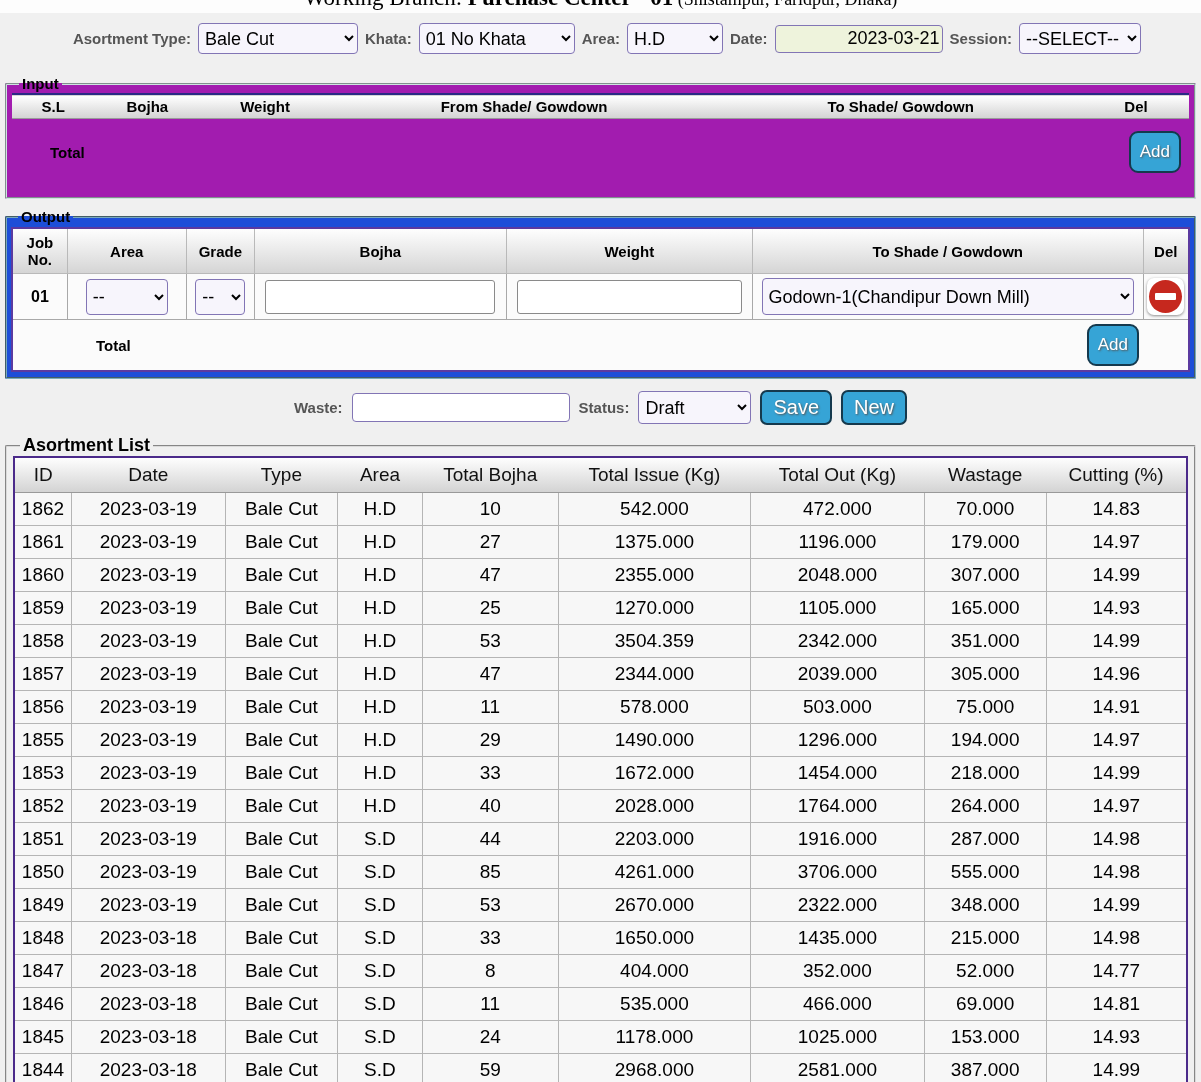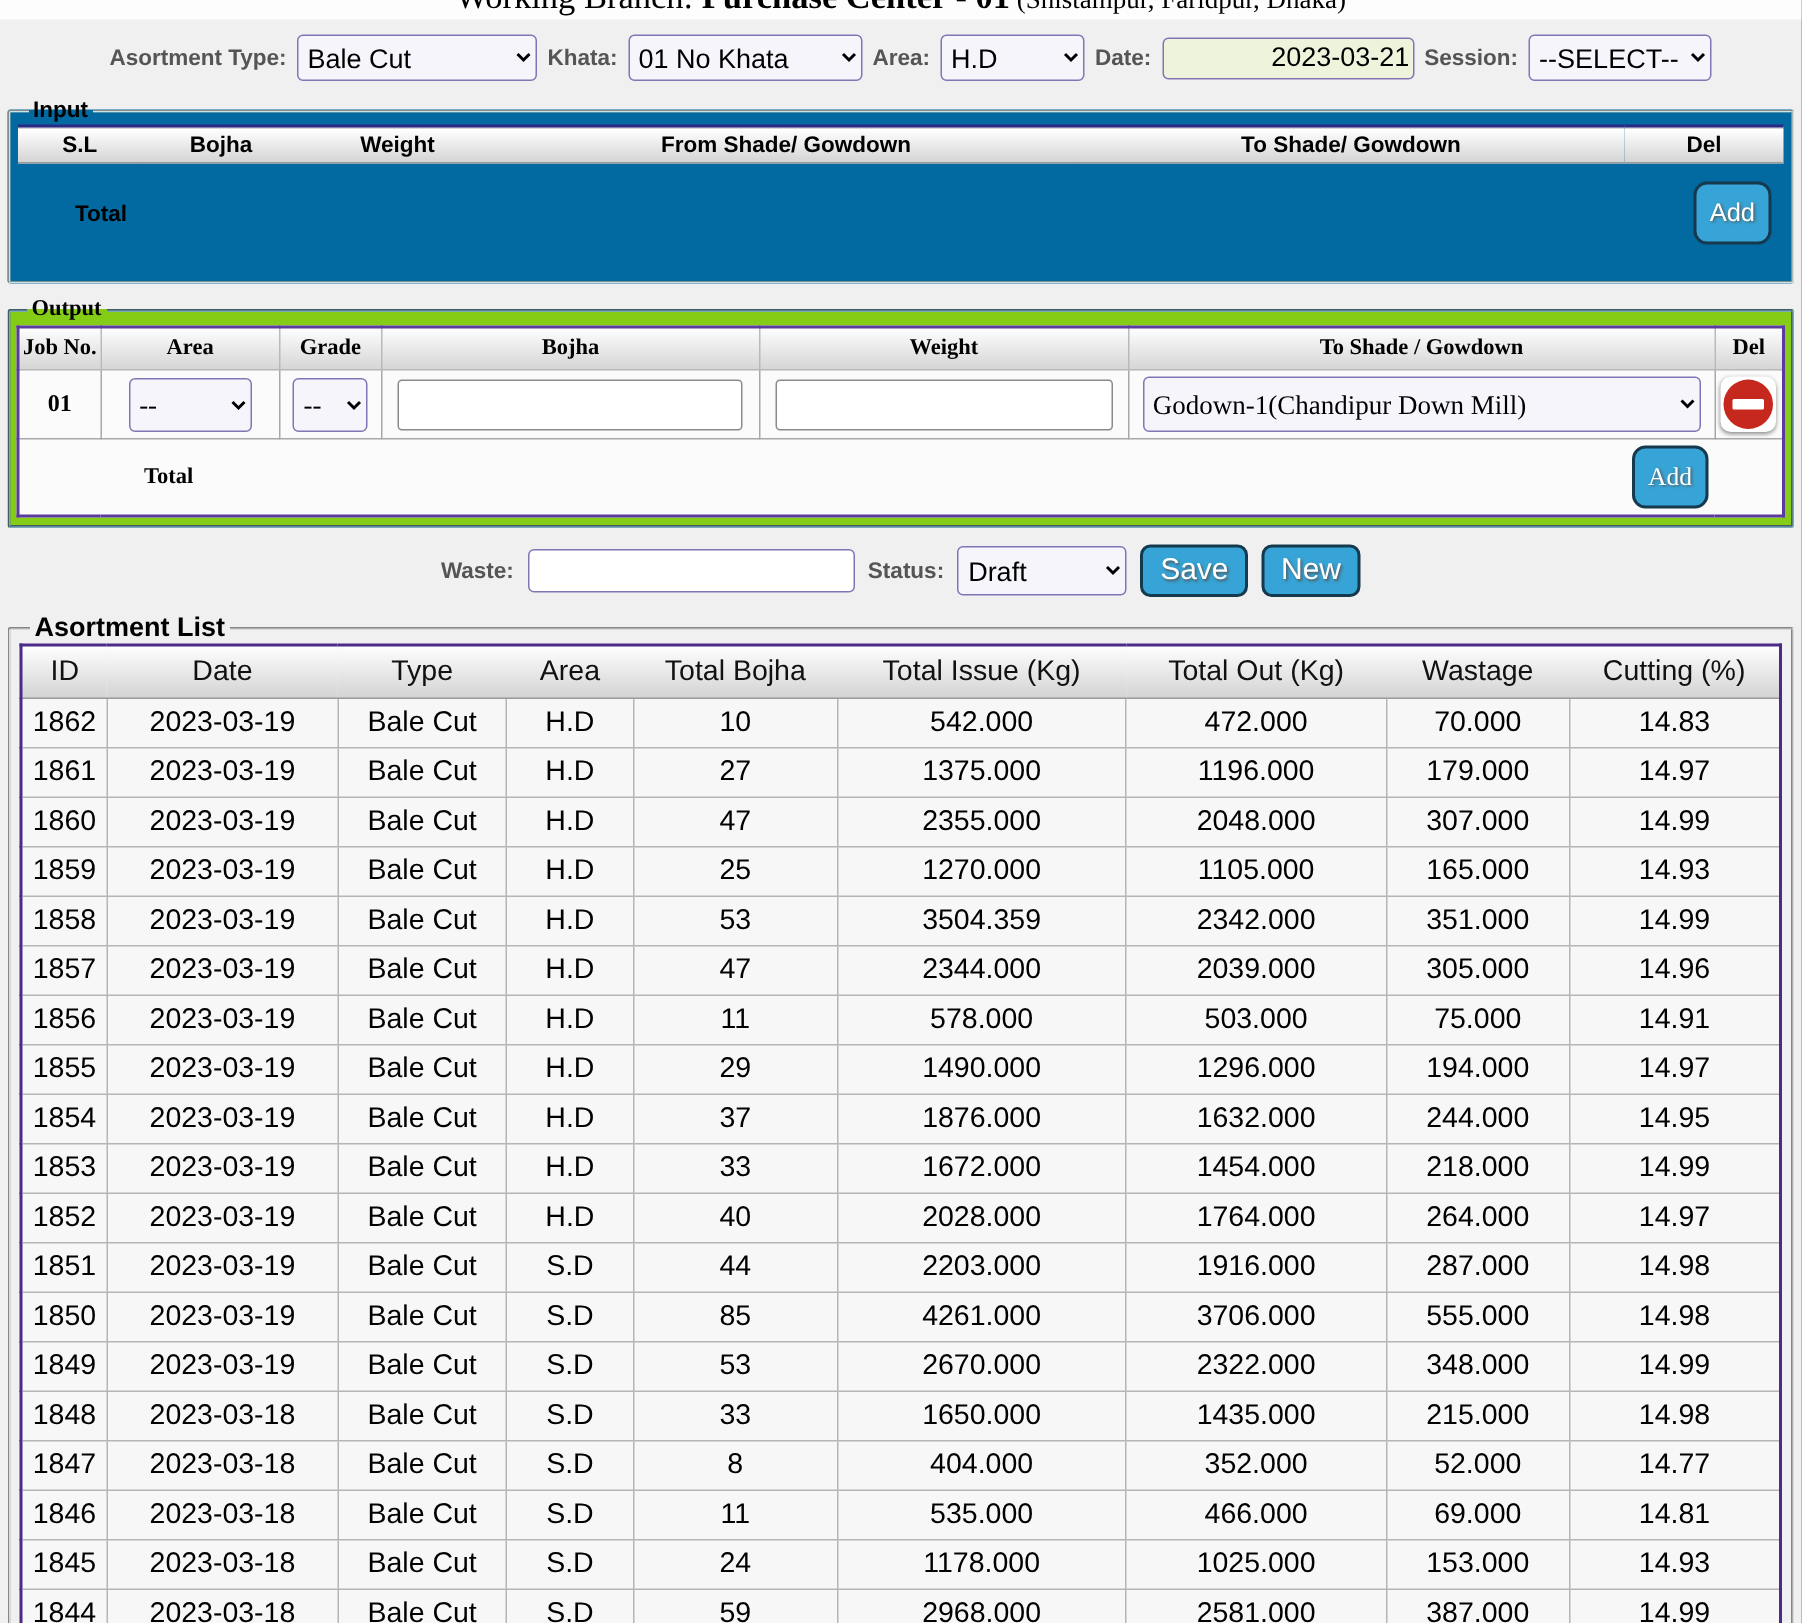--- a/index.html
+++ b/index.html
@@ -30,21 +30,21 @@
   #date-input {
     width:168px; height:28px; background:#eef3dc; border:1px solid #8275b5;
     border-radius:4px; text-align:right; font-size:18px; font-family:inherit;
   }
 
   
   fieldset { border:2px groove #d7d7d7; margin:0 5px; padding:0 5px 6px; border-radius:2px; }
   fieldset legend { font-weight:bold; font-size:15px; padding:0 3px; margin-left:7px; color:#000; }
 
   
-  #input-fieldset { background:#0369a1; border-color:#cfe3e1; margin-top:4px; padding:0 5px 14px; }
+  #input-fieldset { background:#a21caf; border-color:#cfe3e1; margin-top:14px; padding:0 5px 14px; }
   #input-table { width:100%; border-collapse:collapse; margin-top:1px; }
   #input-table thead tr {
     background:linear-gradient(#ffffff,#d4d4d4);
     border-top:2px solid #2a2a85; border-bottom:1px solid #9a9a9a;
   }
   #input-table th { font-size:15px; padding:3px 2px; font-weight:bold; }
   .input-total-row td { padding:12px 8px 10px 38px; }
   .total-flex { display:flex; align-items:center; justify-content:space-between; }
   .total-lbl { font-weight:bold; font-size:15px; }
 
@@ -54,21 +54,21 @@
     font-size:17px; padding:9px 9px; text-shadow:1px 1px 2px #555;
     font-family:inherit; cursor:pointer;
   }
   .btn-primary {
     background:#36a4d6; color:#fff; border:2px solid #15394d; border-radius:7px;
     font-size:20px; padding:4px 11px; text-shadow:1px 1px 2px #555;
     font-family:inherit; cursor:pointer;
   }
 
   
-  #output-fieldset { background:#84cc16; border-color:#79aabb; margin-top:9px; padding:2px 4px 5px;font-family:Liberation Serif, serif; }
+  #output-fieldset { background:#1d4ed8; border-color:#79aabb; margin-top:9px; padding:2px 4px 5px; }
   #output-table { width:100%; border-collapse:collapse; background:#fbfbfb; border:2px solid #5b3aa0; }
   #output-table thead tr { background:linear-gradient(#ffffff,#d4d4d4); }
   #output-table th { font-size:15px; font-weight:bold; padding:5px 2px; border:1px solid #b9b9b9; }
   #output-table td { border:1px solid #a8a8a8; padding:4px 3px; text-align:center; background:#fbfbfb; }
   .job-no { font-weight:bold; font-size:16px; }
   .cell-input { width:94%; height:34px; border:1px solid #8a8a8a; border-radius:3px; background:#fff; font-size:17px; font-family:inherit; padding:0 6px; }
   #sel-out-area { width:82px; height:36px; }
   #sel-out-grade { width:50px; height:36px; }
   #sel-out-godown { width:97%; height:37px; font-size:18px; }
   .del-wrap { display:inline-block; width:37px; height:37px; border-radius:7px; background:#fff;
@@ -335,31 +335,20 @@
           <td>2023-03-19</td>
           <td>Bale Cut</td>
           <td>H.D</td>
           <td>29</td>
           <td>1490.000</td>
           <td>1296.000</td>
           <td>194.000</td>
           <td>14.97</td>
         </tr>
         <tr>
-          <td>1854</td>
-          <td>2023-03-19</td>
-          <td>Bale Cut</td>
-          <td>H.D</td>
-          <td>37</td>
-          <td>1876.000</td>
-          <td>1632.000</td>
-          <td>244.000</td>
-          <td>14.95</td>
-        </tr>
-        <tr>
           <td>1853</td>
           <td>2023-03-19</td>
           <td>Bale Cut</td>
           <td>H.D</td>
           <td>33</td>
           <td>1672.000</td>
           <td>1454.000</td>
           <td>218.000</td>
           <td>14.99</td>
         </tr>

